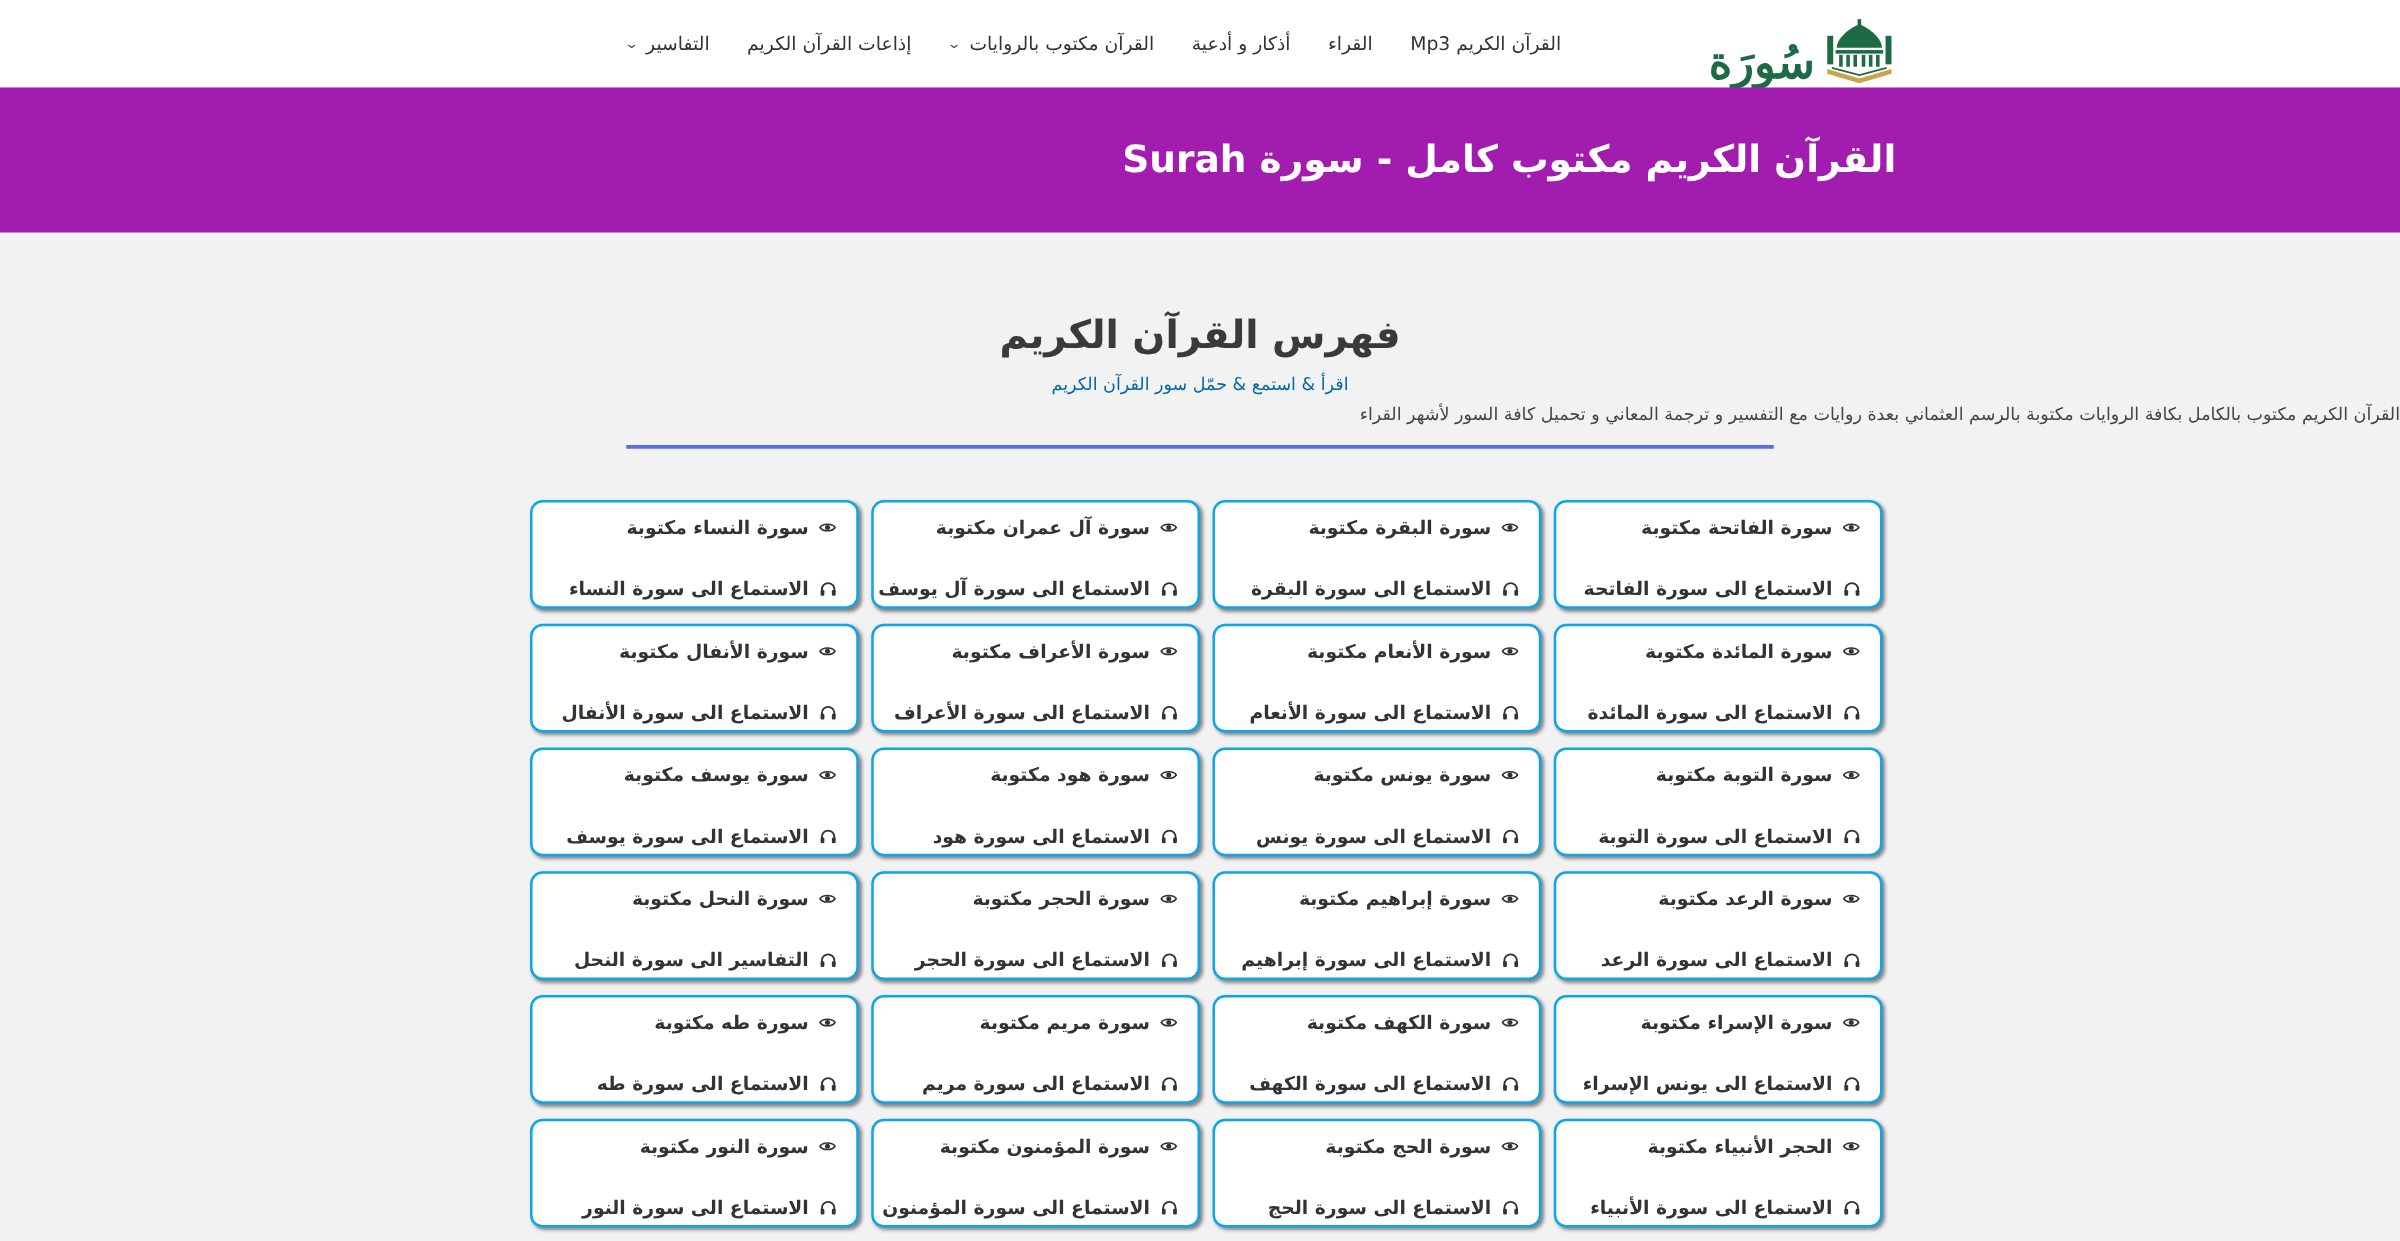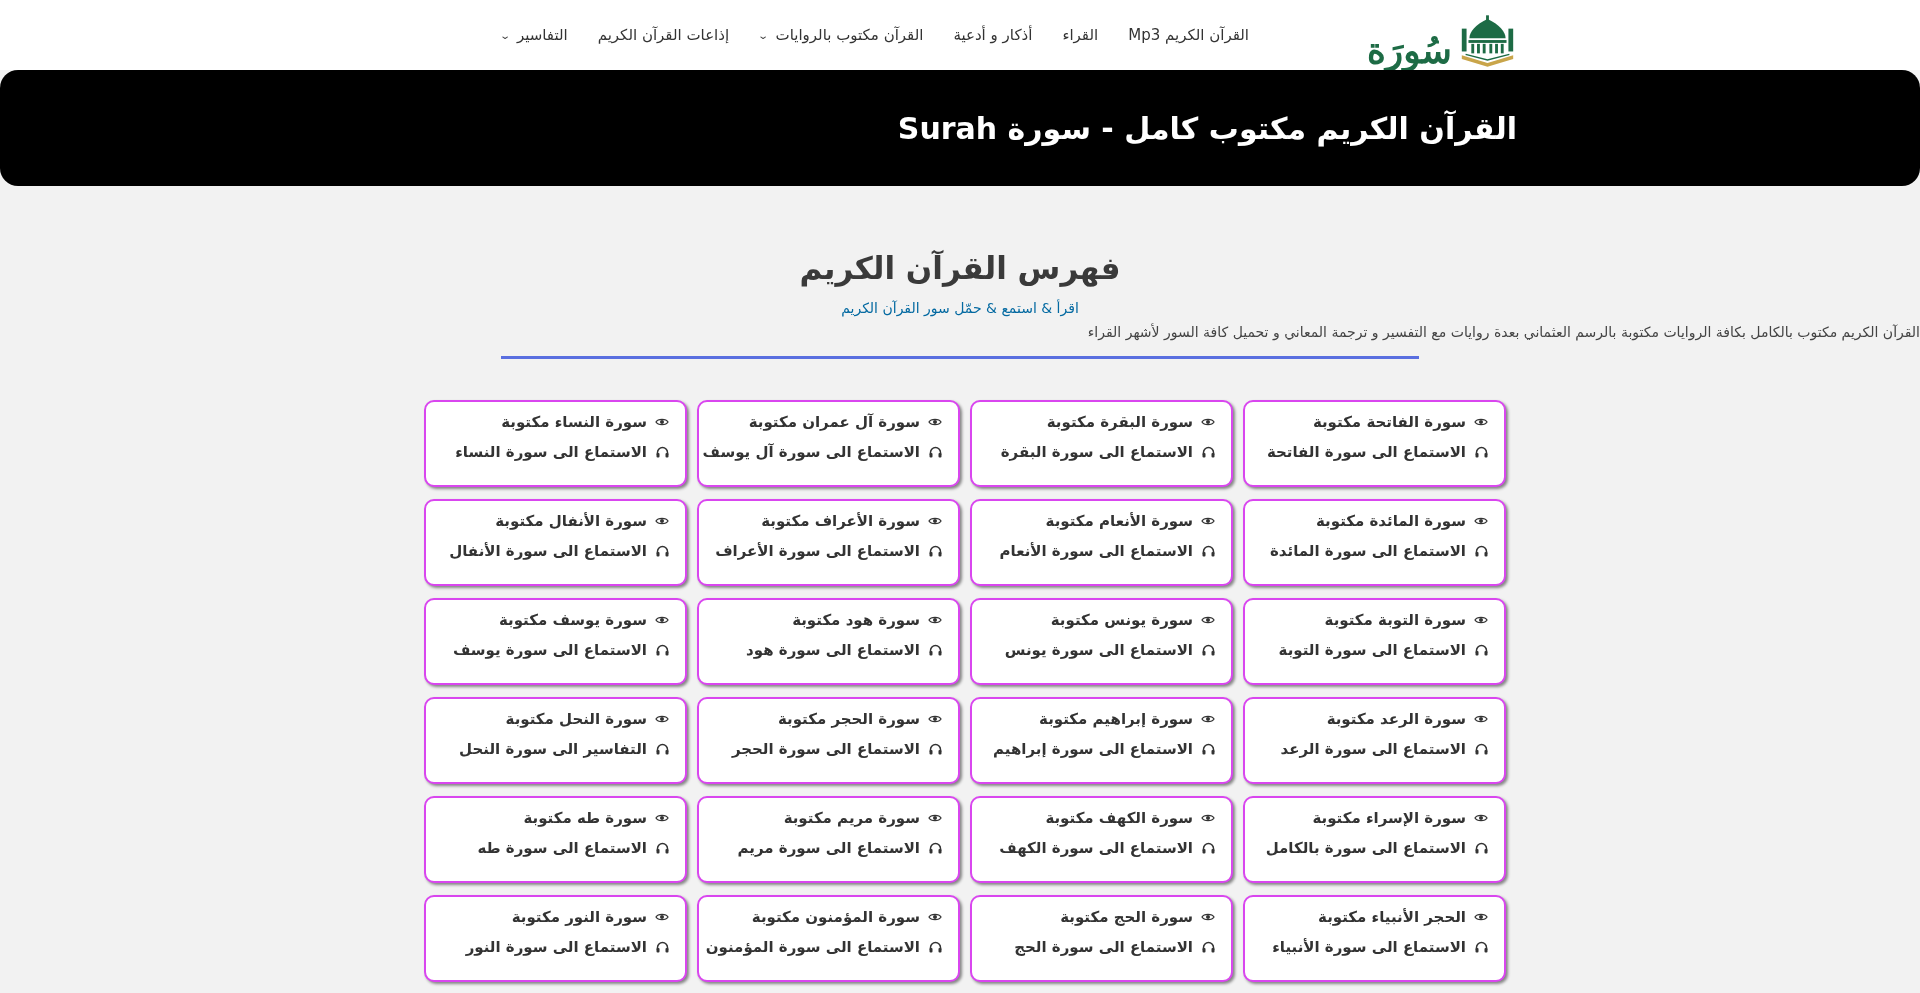--- a/index.html
+++ b/index.html
@@ -60,23 +60,22 @@
   .nav-item:last-child { margin-left: 0; }
   .caret {
     font-size: 10px;
     color: #444;
     display: inline-block;
     transform: scaleX(1.4);
   }
   
   .hero {
     height: 116px;
-    background: #000000;
+    background: #a21caf;
     position: relative;
-    border-radius: 18px;
   }
   .hero-title {
     position: absolute;
     right: 403px;
     top: 50%;
     transform: translateY(-50%);
     font-size: 30px;
     font-weight: bold;
     color: #ffffff;
     white-space: nowrap;
@@ -116,27 +115,27 @@
     width: 1092px;
     display: grid;
     grid-template-columns: repeat(4, 263px);
     column-gap: 10px;
     row-gap: 12px;
     direction: rtl;
   }
   .card {
     height: 87px;
     background: #ffffff;
-    border: 2px solid #d946ef;
+    border: 2px solid #0ea5e9;
     border-radius: 10px;
     box-shadow: 2px 2px 3px rgba(0,0,0,0.45);
     padding: 11px 16px 0 12px;
     display: flex;
     flex-direction: column;
-    gap: 12px;
+    gap: 31px;
   }
   .card-row {
     display: flex;
     flex-direction: row;
     align-items: center;
     gap: 8px;
     font-size: 15px;
     font-weight: bold;
     color: #333;
     cursor: pointer;
@@ -571,21 +570,21 @@
       <span class="read-label">سورة الإسراء مكتوبة</span>
     </a>
     <a class="card-row">
       <span class="icon-headphones">
         <svg width="13" height="12" viewBox="0 0 13 12">
             <path d="M1.5 9 L1.5 6.5 A5 5 0 0 1 11.5 6.5 L11.5 9" fill="none" stroke="#333" stroke-width="1.5"></path>
             <rect x="0.5" y="7" width="3" height="4.5" rx="1" fill="#333"></rect>
             <rect x="9.5" y="7" width="3" height="4.5" rx="1" fill="#333"></rect>
           </svg>
       </span>
-      <span class="listen-label">الاستماع الى سورة بالكامل</span>
+      <span class="listen-label">الاستماع الى يونس الإسراء</span>
     </a>
   </div>
 
   <div class="card">
     <a class="card-row">
       <span class="icon-eye">
         <svg width="14" height="10" viewBox="0 0 14 10">
             <path d="M1 5 C3 1.5, 11 1.5, 13 5 C11 8.5, 3 8.5, 1 5 Z" fill="none" stroke="#333" stroke-width="1.3"></path>
             <circle cx="7" cy="5" r="2" fill="#333"></circle>
           </svg>

